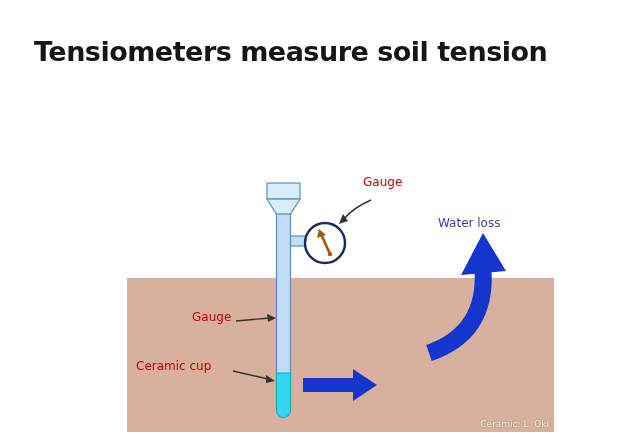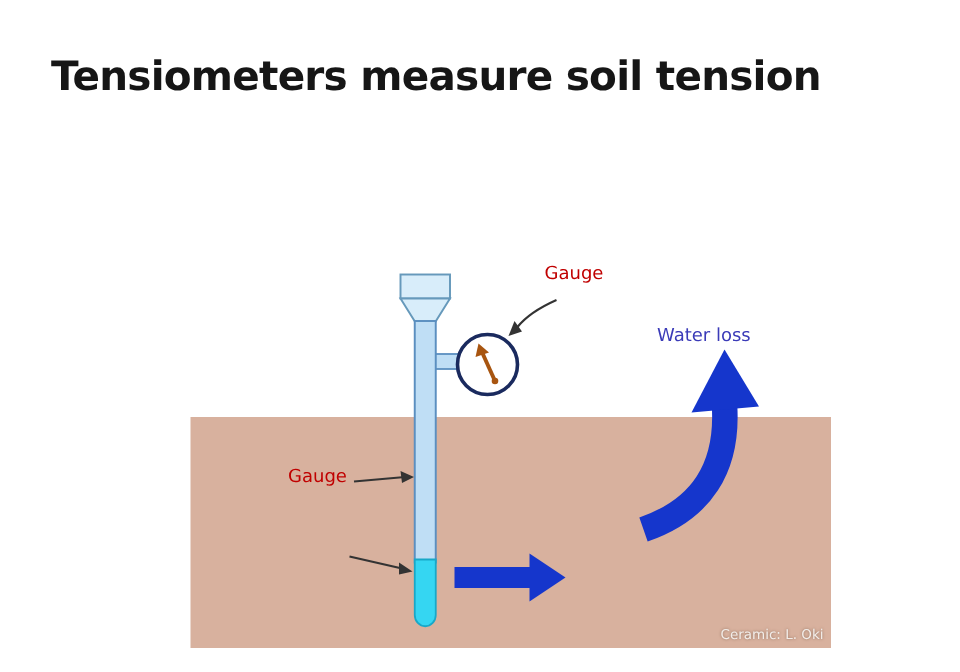--- a/index.html
+++ b/index.html
@@ -94,15 +94,16 @@
     <line x1="233" y1="371" x2="268" y2="379" style="stroke: var(--color-pointer-line, #333333); stroke-width: 1.4;"></line>
     <polygon points="275,381 266,375 266,383" style="fill: var(--color-pointer-line, #333333);"></polygon>
   </svg>
 
   <div class="label label-red" style="left: 363px; top: 176px;">Gauge</div>
 
   <div class="label label-water" style="left: 438px; top: 217px;">Water loss</div>
 
   <div class="label label-red" style="left: 192px; top: 311px;">Gauge</div>
 
+  <div class="label label-red" style="left: 136px; top: 360px;">Ceramic cup</div>
 
   <div class="credit" style="right: 91px; top: 419px;">Ceramic: L. Oki</div>
 </div>
 
 </body></html>

